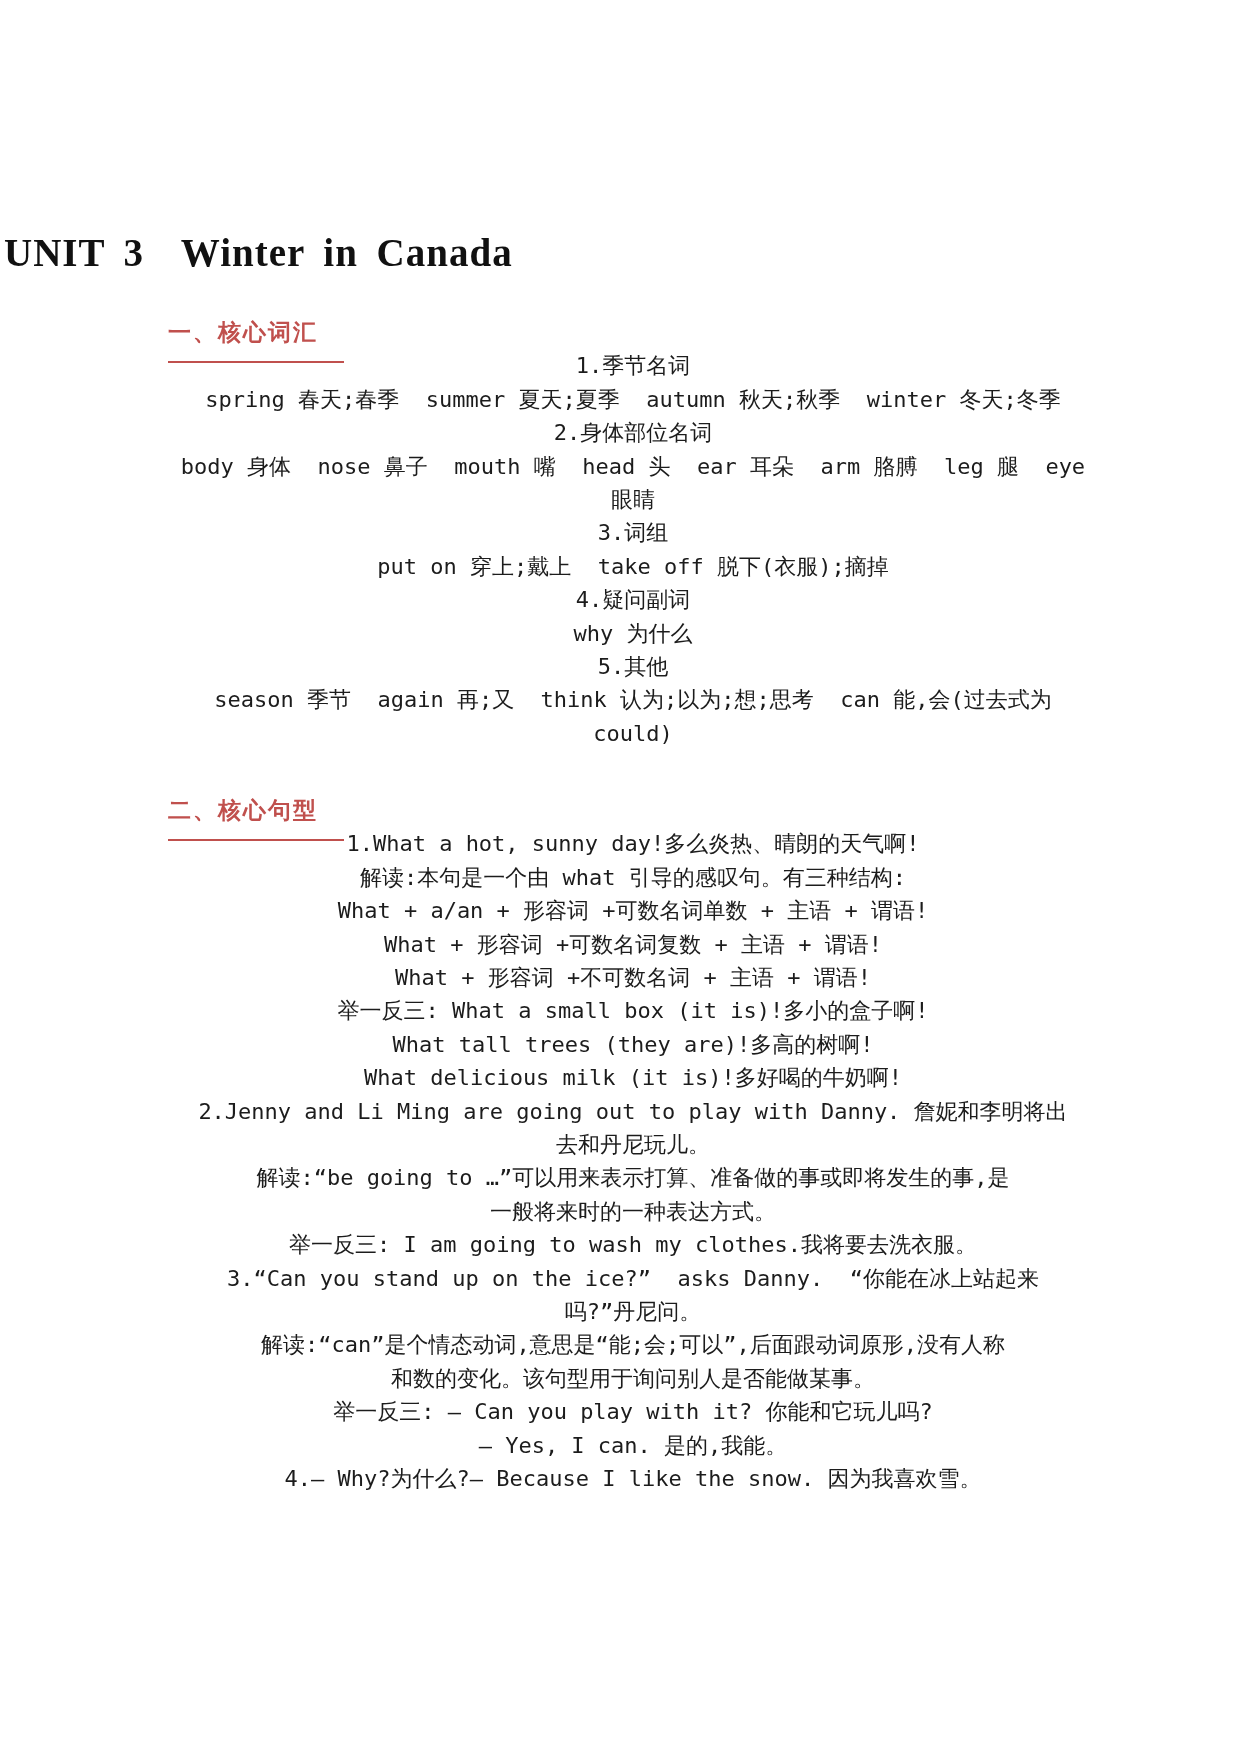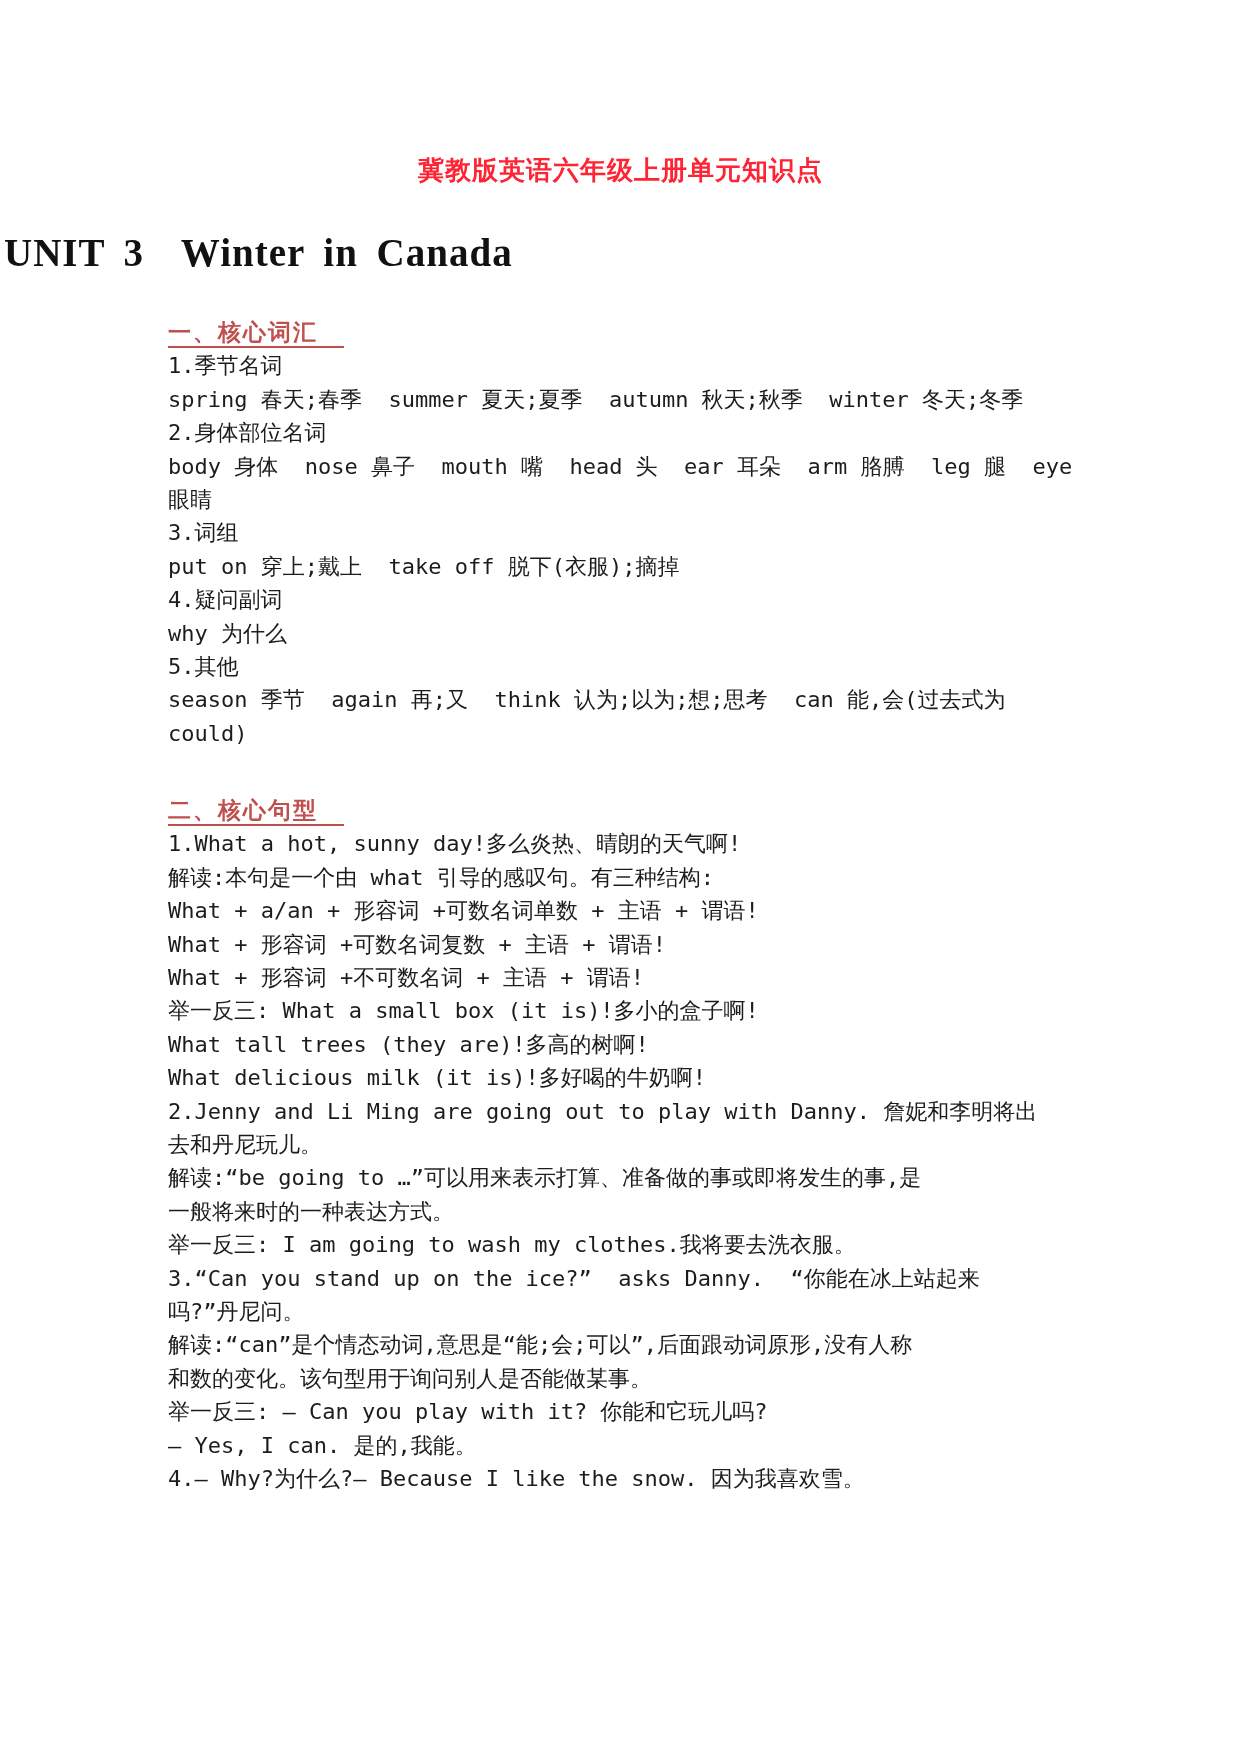--- a/index.html
+++ b/index.html
@@ -57,27 +57,27 @@
     font-weight: 700;
     font-size: 23px;
     color: #c0504d;
   }
   .sec-heading.gap-before {
     margin-top: 44px;
   }
   .sec-heading .u {
     border-bottom: 2px solid #c0504d;
     padding-right: 26px;
-    padding-bottom: 1px;
+    padding-bottom: 16px;
     letter-spacing: 2px;
   }
   .line {
     height: 33.4px;
+    text-align: center;
   }
 </style>
 </head>
 <body>
 
 <div class="page">
-  <div class="doc-header">冀教版英语六年级上册单元知识点</div>
   <h1 class="page-title">UNIT 3  Winter in Canada</h1>
   <div class="doc-body" id="doc-body"><div class="sec-heading"><span class="u">一、核心词汇</span></div><div class="line">1.季节名词</div><div class="line">spring 春天;春季  summer 夏天;夏季  autumn 秋天;秋季  winter 冬天;冬季</div><div class="line">2.身体部位名词</div><div class="line">body 身体  nose 鼻子  mouth 嘴  head 头  ear 耳朵  arm 胳膊  leg 腿  eye</div><div class="line">眼睛</div><div class="line">3.词组</div><div class="line">put on 穿上;戴上  take off 脱下(衣服);摘掉</div><div class="line">4.疑问副词</div><div class="line">why 为什么</div><div class="line">5.其他</div><div class="line">season 季节  again 再;又  think 认为;以为;想;思考  can 能,会(过去式为</div><div class="line">could)</div><div class="sec-heading gap-before"><span class="u">二、核心句型</span></div><div class="line">1.What a hot, sunny day!多么炎热、晴朗的天气啊!</div><div class="line">解读:本句是一个由 what 引导的感叹句。有三种结构:</div><div class="line">What + a/an + 形容词 +可数名词单数 + 主语 + 谓语!</div><div class="line">What + 形容词 +可数名词复数 + 主语 + 谓语!</div><div class="line">What + 形容词 +不可数名词 + 主语 + 谓语!</div><div class="line">举一反三: What a small box (it is)!多小的盒子啊!</div><div class="line">What tall trees (they are)!多高的树啊!</div><div class="line">What delicious milk (it is)!多好喝的牛奶啊!</div><div class="line">2.Jenny and Li Ming are going out to play with Danny. 詹妮和李明将出</div><div class="line">去和丹尼玩儿。</div><div class="line">解读:“be going to …”可以用来表示打算、准备做的事或即将发生的事,是</div><div class="line">一般将来时的一种表达方式。</div><div class="line">举一反三: I am going to wash my clothes.我将要去洗衣服。</div><div class="line">3.“Can you stand up on the ice?”  asks Danny.  “你能在冰上站起来</div><div class="line">吗?”丹尼问。</div><div class="line">解读:“can”是个情态动词,意思是“能;会;可以”,后面跟动词原形,没有人称</div><div class="line">和数的变化。该句型用于询问别人是否能做某事。</div><div class="line">举一反三: — Can you play with it? 你能和它玩儿吗?</div><div class="line">— Yes, I can. 是的,我能。</div><div class="line">4.— Why?为什么?— Because I like the snow. 因为我喜欢雪。</div></div>
 </div>
 
 </body></html>

